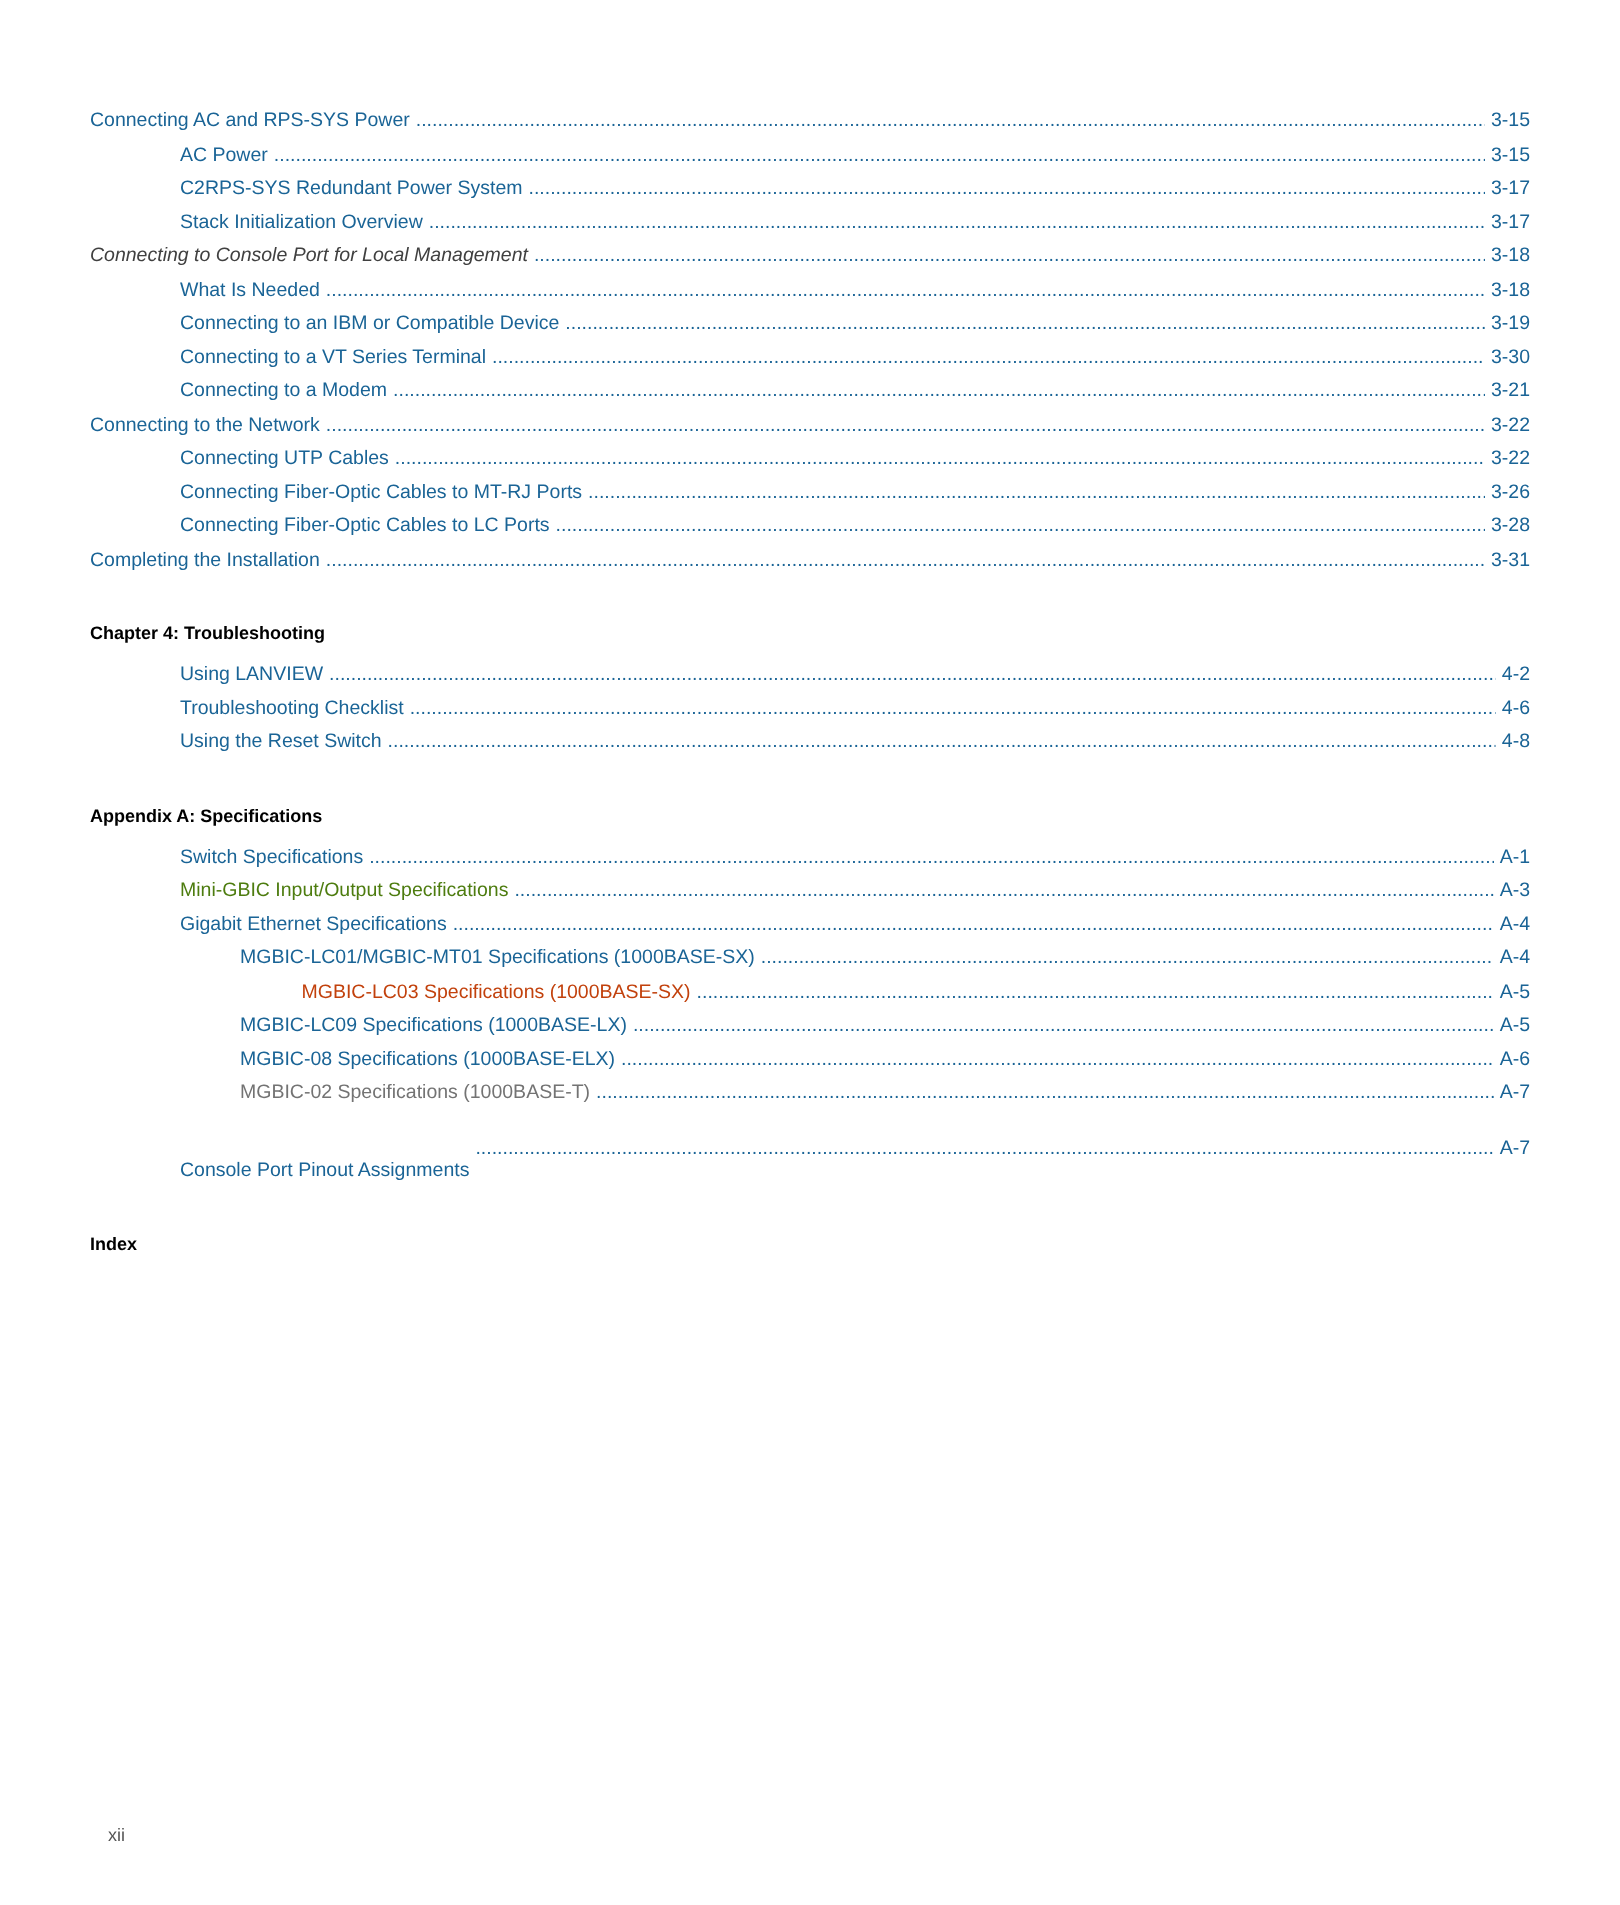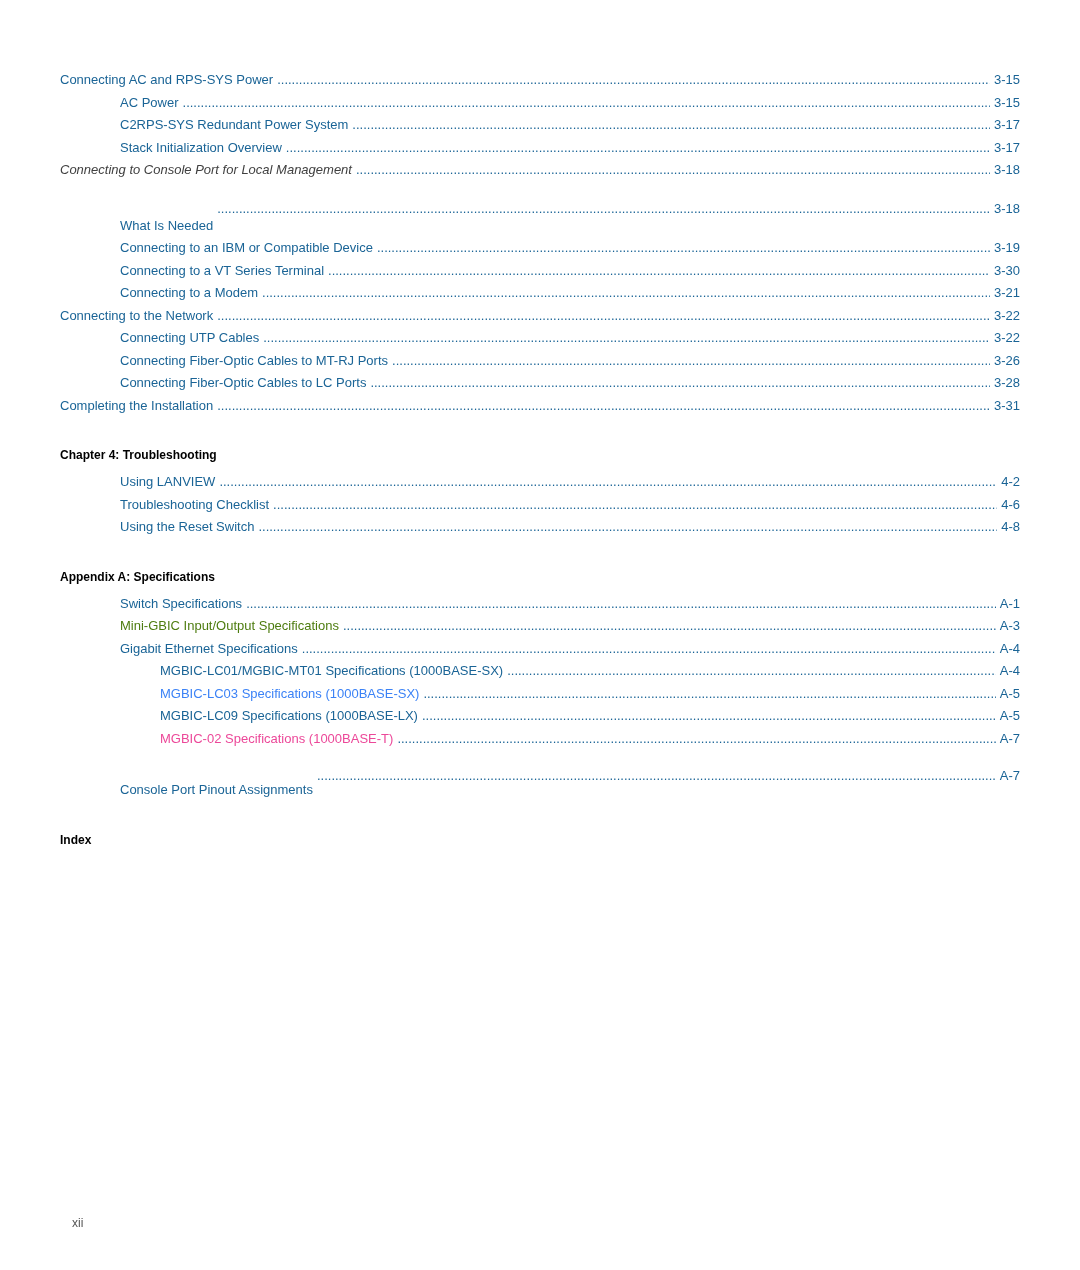--- a/index.html
+++ b/index.html
@@ -111,21 +111,21 @@
       <span class="toc-link" style="color: rgb(26, 100, 150); cursor: pointer;">Stack Initialization Overview</span>
       <span class="toc-dots-line"></span>
       <span class="toc-page">3-17</span>
     </div>
     <div class="toc-entry indent-0">
       <span class="toc-link" style="color: #404040; cursor: pointer; font-style: italic;">Connecting to Console Port for Local Management</span>
       <span class="toc-dots-line"></span>
       <span class="toc-page">3-18</span>
     </div>
     <div class="toc-entry indent-1">
-      <span class="toc-link" style="color: rgb(26, 100, 150); cursor: pointer; margin-top: 33px;">What Is Needed</span>
+      <span class="toc-link" style="color: rgb(26, 100, 150); cursor: pointer;">What Is Needed</span>
       <span class="toc-dots-line"></span>
       <span class="toc-page">3-18</span>
     </div>
     <div class="toc-entry indent-1">
       <span class="toc-link" style="color: rgb(26, 100, 150); cursor: pointer;">Connecting to an IBM or Compatible Device</span>
       <span class="toc-dots-line"></span>
       <span class="toc-page">3-19</span>
     </div>
     <div class="toc-entry indent-1">
       <span class="toc-link" style="color: rgb(26, 100, 150); cursor: pointer;">Connecting to a VT Series Terminal</span>
@@ -193,31 +193,36 @@
       <span class="toc-link" style="color: rgb(26, 100, 150); cursor: pointer;">Gigabit Ethernet Specifications</span>
       <span class="toc-dots-line"></span>
       <span class="toc-page">A-4</span>
     </div>
     <div class="toc-entry indent-2">
       <span class="toc-link" style="color: rgb(26, 100, 150); cursor: pointer;">MGBIC-LC01/MGBIC-MT01 Specifications (1000BASE-SX)</span>
       <span class="toc-dots-line"></span>
       <span class="toc-page">A-4</span>
     </div>
     <div class="toc-entry indent-2">
-      <span class="toc-link" style="color: #3b82f6; cursor: pointer;">MGBIC-LC03 Specifications (1000BASE-SX)</span>
+      <span class="toc-link" style="color: #c2410c; cursor: pointer; margin-left: 41px;">MGBIC-LC03 Specifications (1000BASE-SX)</span>
       <span class="toc-dots-line"></span>
       <span class="toc-page">A-5</span>
     </div>
     <div class="toc-entry indent-2">
       <span class="toc-link" style="color: rgb(26, 100, 150); cursor: pointer;">MGBIC-LC09 Specifications (1000BASE-LX)</span>
       <span class="toc-dots-line"></span>
       <span class="toc-page">A-5</span>
     </div>
     <div class="toc-entry indent-2">
-      <span class="toc-link" style="color: #ec4899; cursor: pointer;">MGBIC-02 Specifications (1000BASE-T)</span>
+      <span class="toc-link" style="color: rgb(26, 100, 150); cursor: pointer;">MGBIC-08 Specifications (1000BASE-ELX)</span>
+      <span class="toc-dots-line"></span>
+      <span class="toc-page">A-6</span>
+    </div>
+    <div class="toc-entry indent-2">
+      <span class="toc-link" style="color: #737373; cursor: pointer;">MGBIC-02 Specifications (1000BASE-T)</span>
       <span class="toc-dots-line"></span>
       <span class="toc-page">A-7</span>
     </div>
     <div class="toc-entry indent-1">
       <span class="toc-link" style="color: rgb(26, 100, 150); cursor: pointer; margin-top: 29px;">Console Port Pinout Assignments</span>
       <span class="toc-dots-line"></span>
       <span class="toc-page">A-7</span>
     </div>
     <div class="section-header"><span class="header-text">Index</span></div>
   </div>

